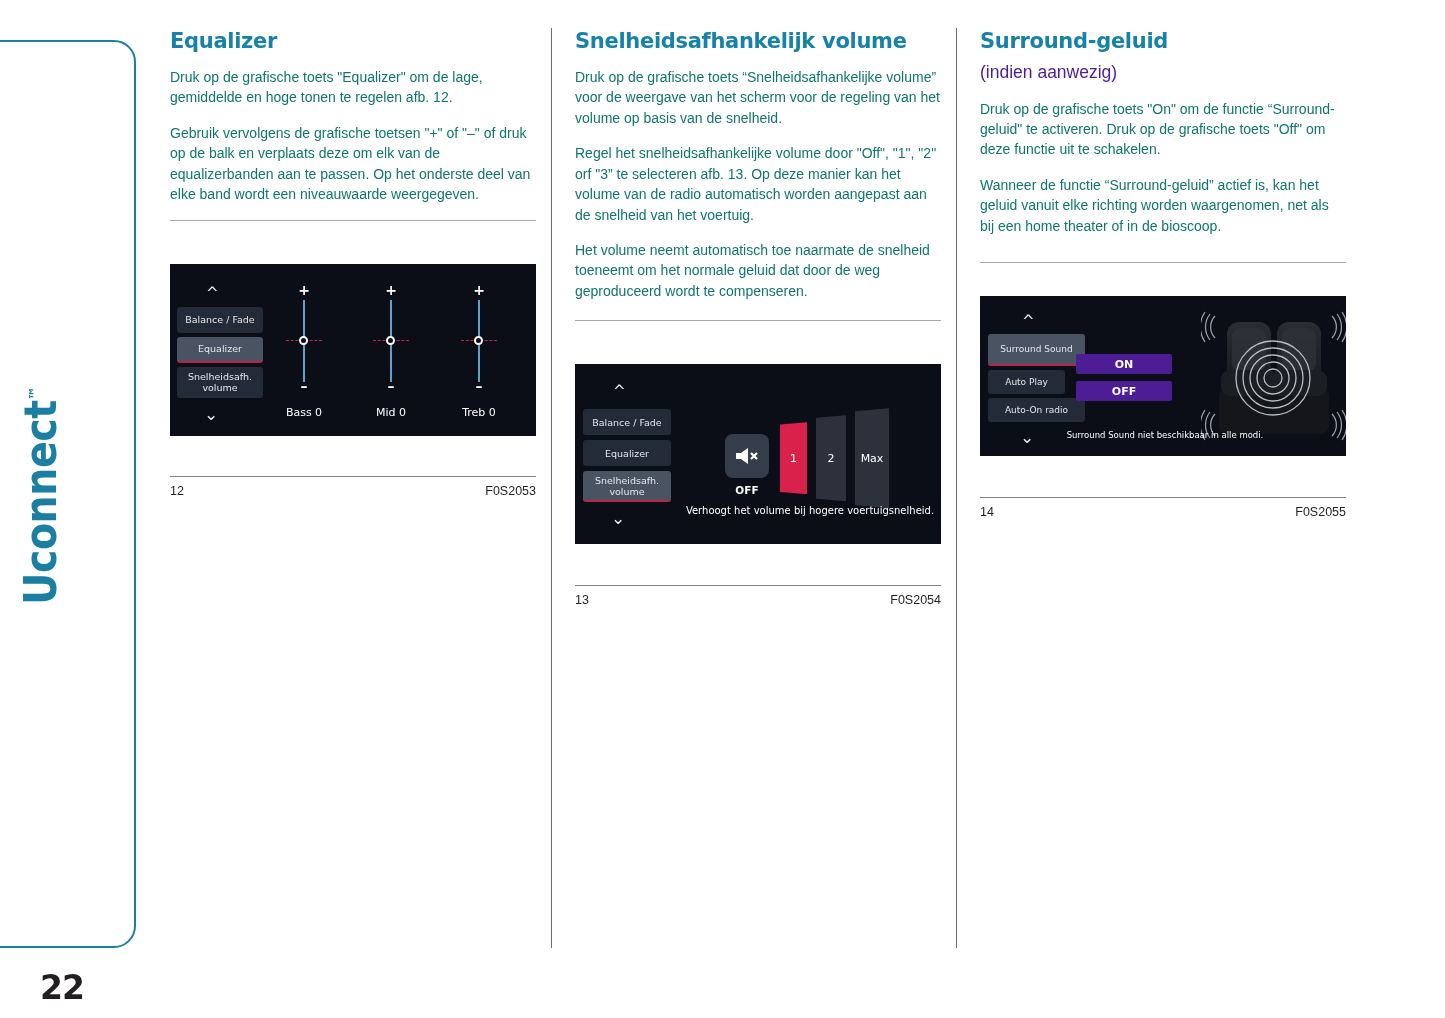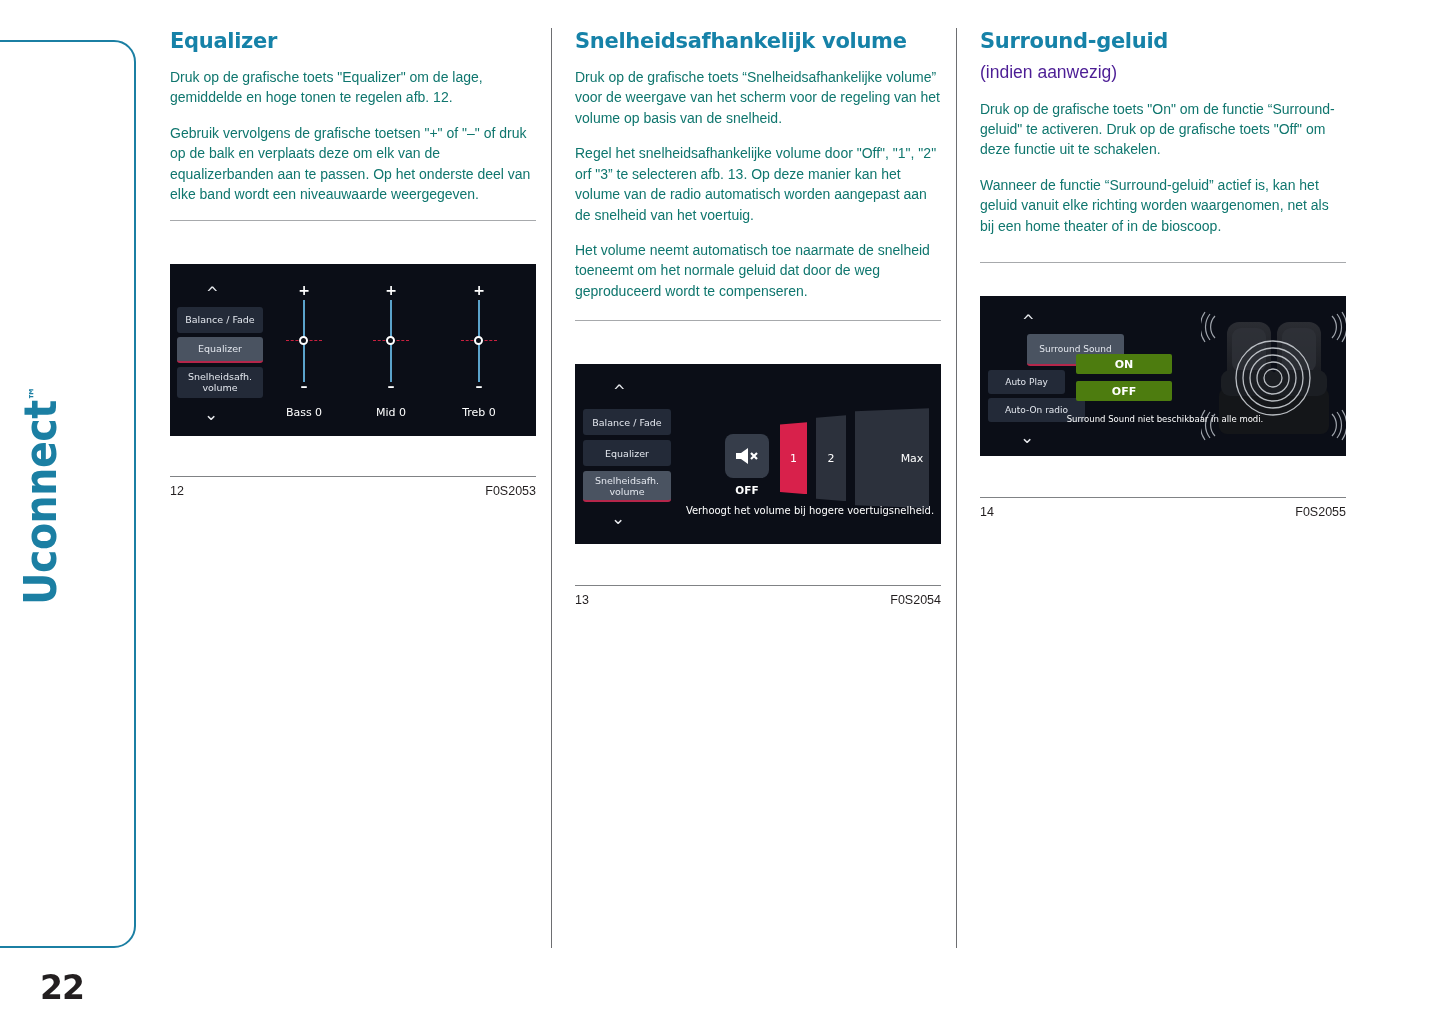--- a/index.html
+++ b/index.html
@@ -206,29 +206,29 @@
     position: absolute; left: 110px; top: 140px; width: 250px;
     text-align: center; color: #ffffff;
     font-size: 10px; line-height: 1.4;
     font-family: "DejaVu Sans", sans-serif;
   }
 
   
   #fig14-screen { width: 366px; height: 160px; }
   .ss-btn {
     position: absolute;
-    background: #4d7c0f;
+    background: #4c1d95;
     border-radius: 2px;
     color: #ffffff;
     display: flex; align-items: center; justify-content: center;
     font-size: 11px; font-weight: bold;
     font-family: "DejaVu Sans", sans-serif;
   }
   .ss-note {
-    position: absolute; left: 85px; top: 118px; width: 200px;
+    position: absolute; left: 85px; top: 134px; width: 200px;
     text-align: center; color: #ffffff;
     font-size: 8.5px; line-height: 1.4;
     font-family: "DejaVu Sans", sans-serif;
   }
   .ss-seats { position: absolute; right: 0; top: 0; width: 145px; height: 160px; }
 </style>
 </head>
 <body>
 
 <div id="side-tab">
@@ -331,21 +331,21 @@
         </svg>
       </div>
       <div class="sv-off-label" style="left:146px; top:120px;">OFF</div>
 
       <div class="sv-bar" style="left:205px; top:58px; width:27px; height:72px; background:#d8214b; clip-path: polygon(0 3%, 100% 0, 100% 100%, 0 97%);">
         <span>1</span>
       </div>
       <div class="sv-bar" style="left:241px; top:51px; width:30px; height:86px; background:#2c313c; clip-path: polygon(0 3%, 100% 0, 100% 100%, 0 97%);">
         <span>2</span>
       </div>
-      <div class="sv-bar" style="left:280px; top:44px; width:34px; height:100px; background:#2c313c; clip-path: polygon(0 3%, 100% 0, 100% 100%, 0 97%); padding-left: 40px;">
+      <div class="sv-bar" style="left:280px; top:44px; width:34px; height:100px; background:#2c313c; clip-path: polygon(0 3%, 100% 0, 100% 100%, 0 97%);">
         <span>Max</span>
       </div>
 
       <div class="sv-note">Verhoogt het volume bij hogere voertuigsnelheid.</div>
     </div>
 
     <div style="height:41px;"></div>
     <div class="caption-rule"></div>
     <div class="caption-row">
       <span>13</span>
@@ -412,21 +412,21 @@
             <path d="M14 42 a16 16 0 0 1 0 -22"></path>
             <path d="M9 44 a21 21 0 0 1 0 -26"></path>
             <path d="M4 46 a26 26 0 0 1 0 -30"></path>
           </g>
         </svg>
       </div>
 
       <span class="chev" style="left:42px; top:18px;">^</span>
       <span class="chev" style="left:40px; top:133px; font-size:17px;">⌄</span>
 
-      <div class="menu-btn active" style="left:8px; top:38px; width:97px; height:32px; font-size:9px;margin-left:39px;">
+      <div class="menu-btn active" style="left:8px; top:38px; width:97px; height:32px; font-size:9px;">
         <span>Surround Sound</span>
       </div>
       <div class="menu-btn" style="left:8px; top:74px; width:77px; height:24px; font-size:9px;">
         <span>Auto Play</span>
       </div>
       <div class="menu-btn" style="left:8px; top:102px; width:97px; height:24px; font-size:9px;">
         <span>Auto-On radio</span>
       </div>
 
       <div class="ss-btn" style="left:96px; top:58px; width:96px; height:20px;">

